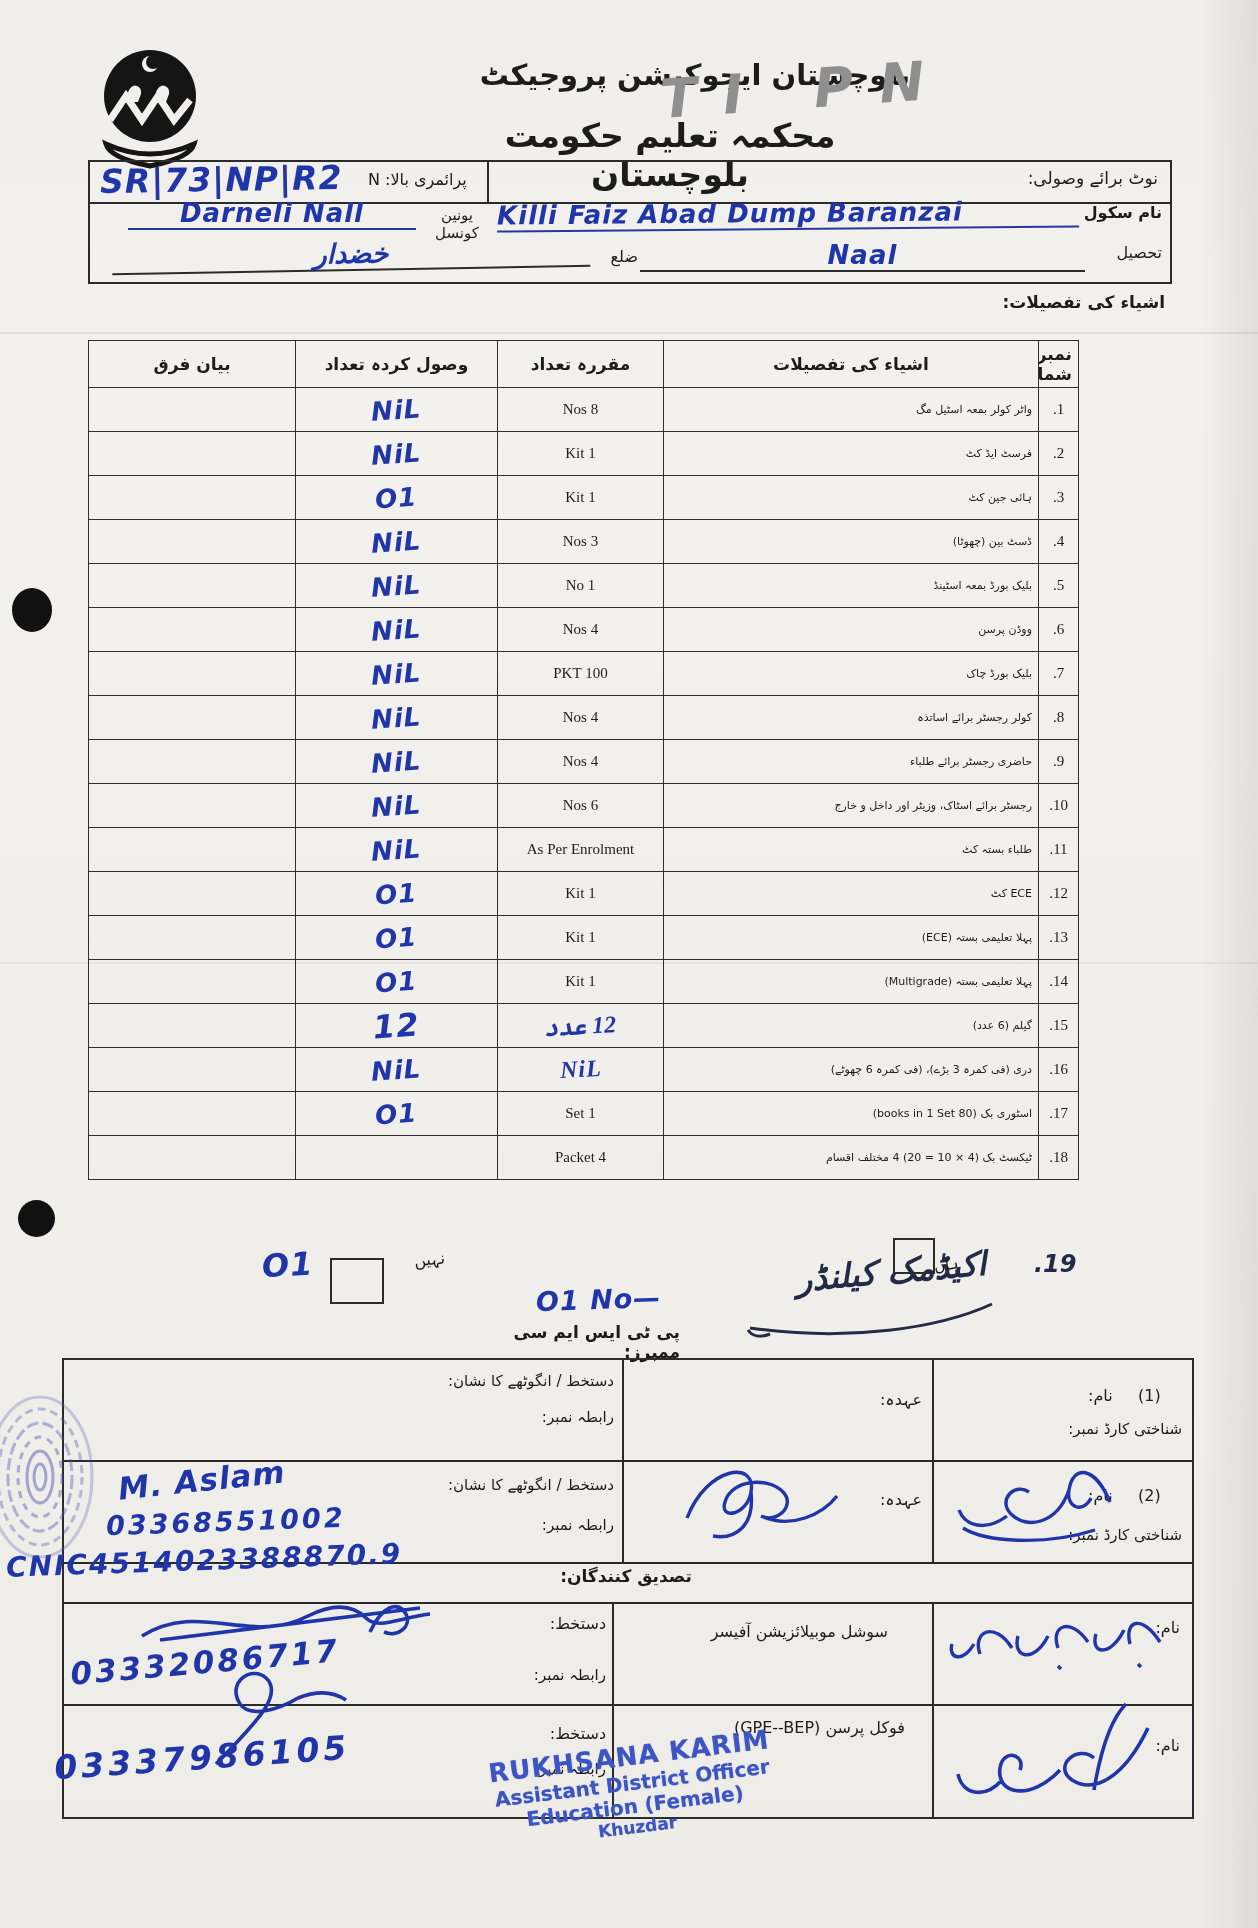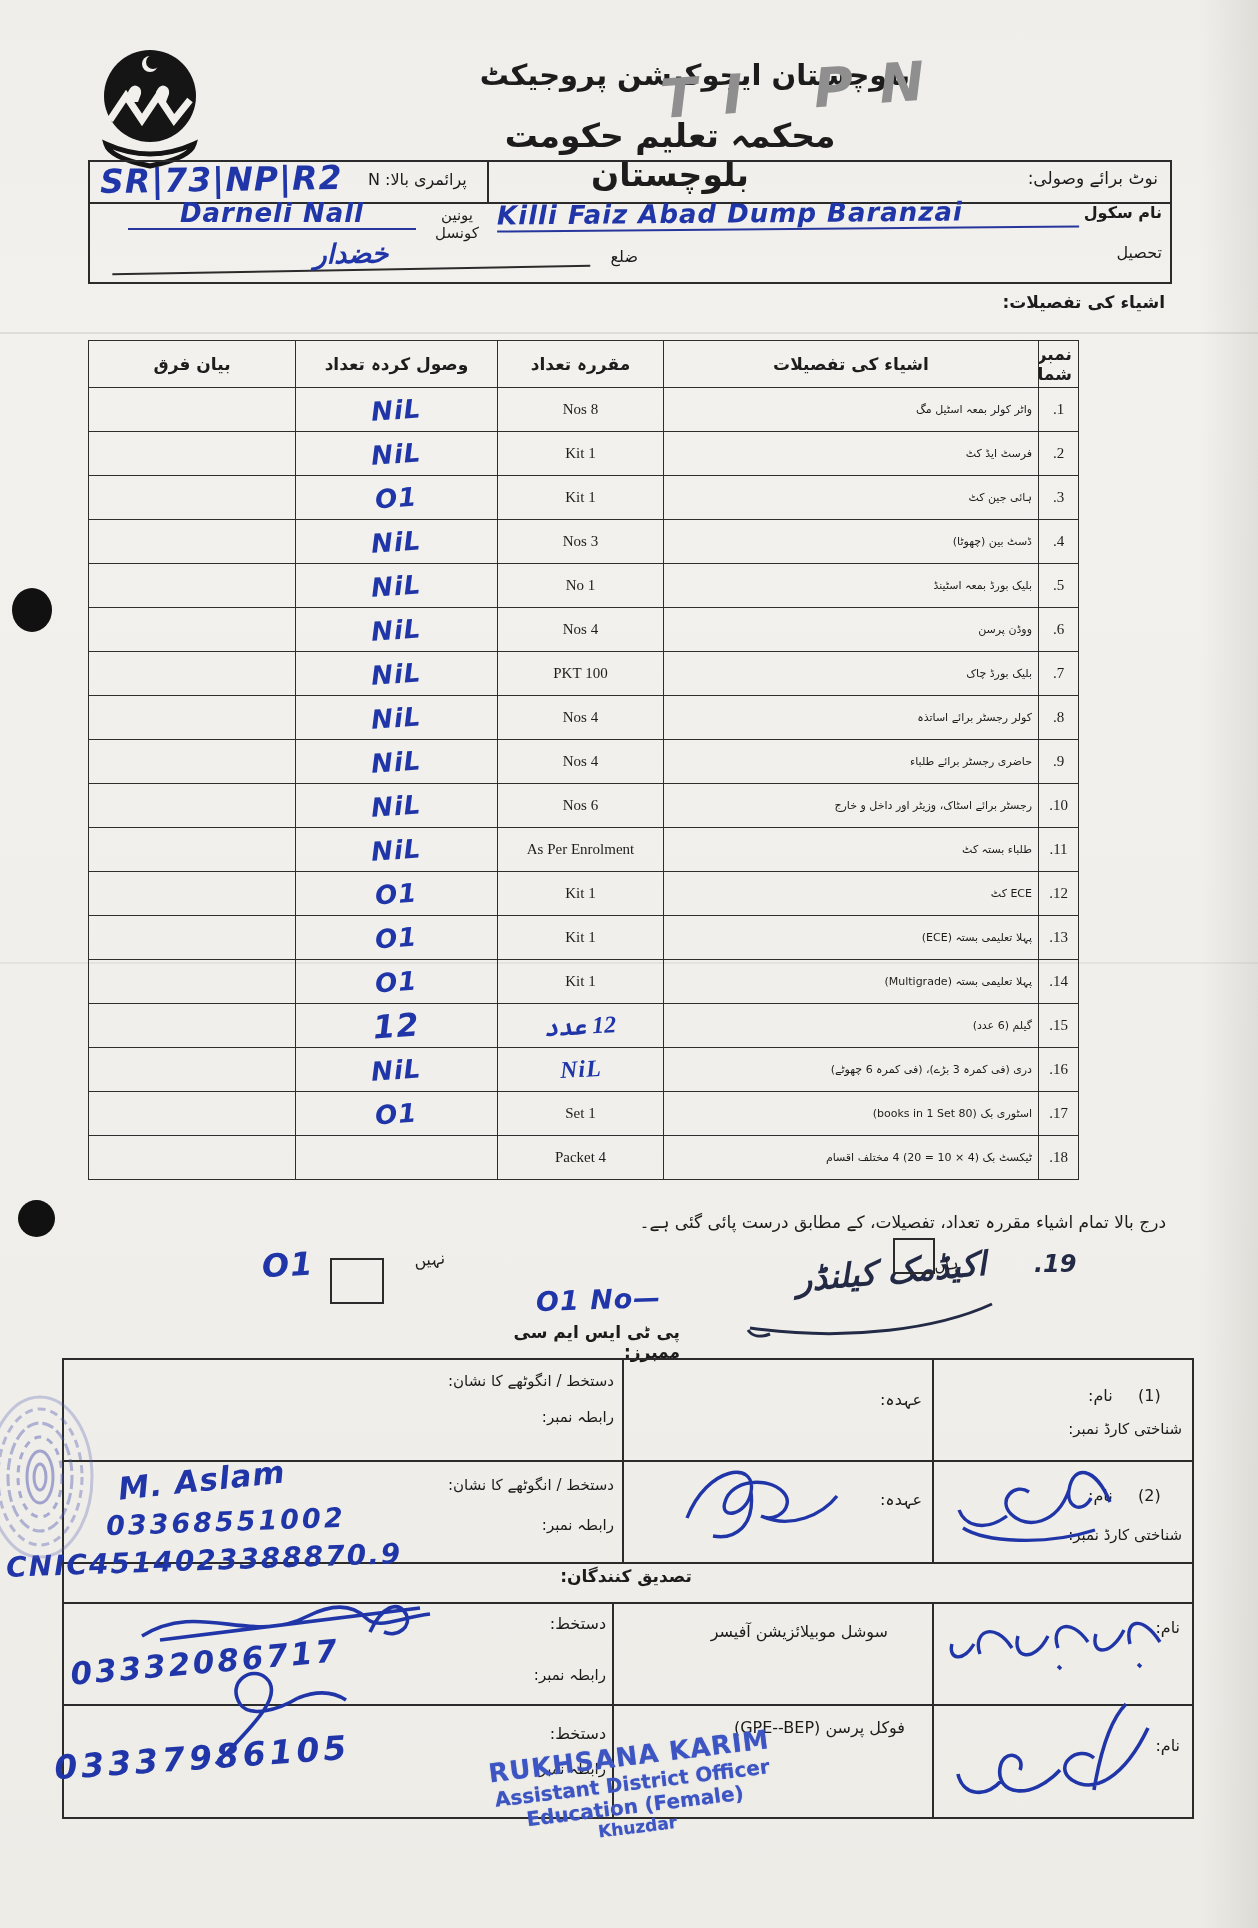--- a/index.html
+++ b/index.html
@@ -76,20 +76,21 @@
   <div class="abs hw ltr" style="left:100px;top:160px;font-size:33px;transform:rotate(-1deg);">SR|73|NP|R2</div>
   <div class="abs rtl lbl" style="left:368px;top:170px;width:114px;font-size:16px;text-align:left;">پرائمری بالا: N</div>
   <div class="abs rtl lbl r-al" style="left:900px;top:168px;width:258px;font-size:17px;">نوٹ برائے وصولی:</div>
 
   <div class="abs rtl lbl r-al" style="left:1078px;top:203px;width:84px;font-size:16px;font-weight:bold;">نام سکول</div>
   <div class="abs hw ltr uline" style="left:497px;top:198px;width:582px;font-size:26px;transform:rotate(-.5deg);">Killi Faiz Abad Dump Baranzai</div>
   <div class="abs rtl lbl" style="left:420px;top:206px;width:74px;font-size:15px;text-align:center;">یونین کونسل</div>
   <div class="abs hw ltr uline" style="left:128px;top:198px;width:288px;font-size:26px;text-align:center;">Darneli Nall</div>
 
   <div class="abs rtl lbl r-al" style="left:1098px;top:243px;width:64px;font-size:16px;">تحصیل</div>
+  <div class="abs hw ltr" style="left:640px;top:240px;width:445px;font-size:26px;text-align:center;border-bottom:2.5px solid #2b2b2b;">Naal</div>
   <div class="abs rtl lbl" style="left:598px;top:247px;width:40px;font-size:16px;">ضلع</div>
   <div class="abs hw rtl" style="left:112px;top:238px;width:478px;font-size:27px;text-align:center;border-bottom:2.5px solid #2b2b2b;transform:rotate(-1deg);">خضدار</div>
 
   <div class="abs rtl lbl r-al" style="left:960px;top:292px;width:205px;font-size:17px;font-weight:bold;">اشیاء کی تفصیلات:</div>
 
   <div class="abs" style="left:88px;top:340px;">
     <table class="items">
       <colgroup>
           <col style="width:40px">
           <col style="width:375px">
@@ -230,21 +231,20 @@
             <td class="c-no"><span class="ltr">.18</span></td>
             <td class="c-item"><span class="rtl">ٹیکسٹ بک (4 × 10 = 20) 4 مختلف اقسام</span></td>
             <td class="c-fixed"><span>4 Packet</span></td>
             <td class="c-recv"></td>
             <td class="c-diff"></td>
           </tr>
         </tbody>
     </table>
   </div>
 
-  <div class="abs rtl lbl r-al" style="left:380px;top:1212px;width:786px;font-size:17px;">درج بالا تمام اشیاء مقررہ تعداد، تفصیلات، کے مطابق درست پائی گئی ہے۔</div>
 
   <div class="abs hwd ltr" style="left:1034px;top:1250px;font-size:24px;">.19</div>
   <div class="abs hwd rtl" style="left:756px;top:1252px;width:270px;font-size:33px;transform:rotate(-5deg);text-align:center;">اکیڈمک کیلنڈر</div>
   <div class="abs sig" style="left:740px;top:1298px;">
     <svg width="260" height="44" viewBox="0 0 260 44">
         <path d="M252,6 C200,30 110,44 10,30 M30,36 C20,40 12,38 8,32" stroke="#232a45" stroke-width="3" fill="none"></path>
       </svg>
   </div>
   <div class="chk" style="left:893px;top:1238px;width:38px;height:32px;"></div>
   <div class="abs rtl lbl" style="left:934px;top:1256px;font-size:15px;transform:rotate(-8deg);">ہاں</div>

